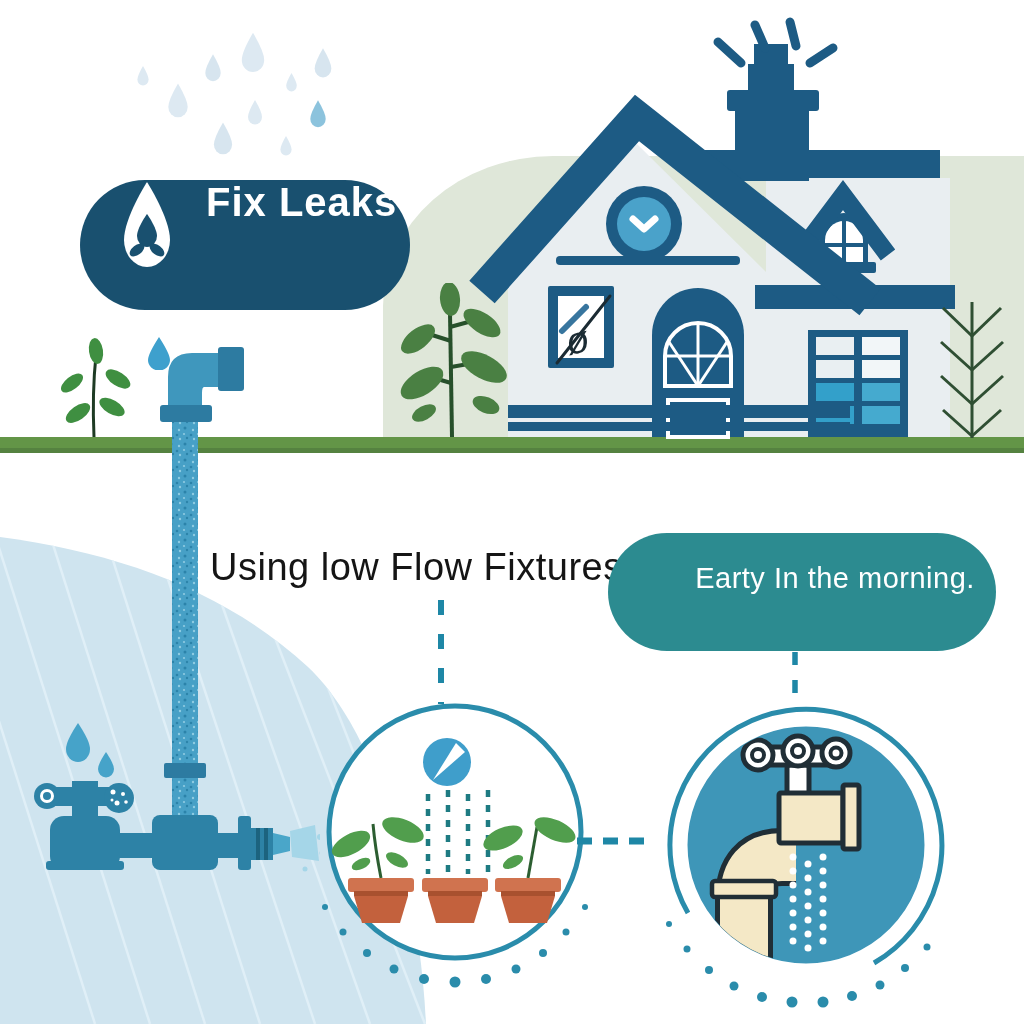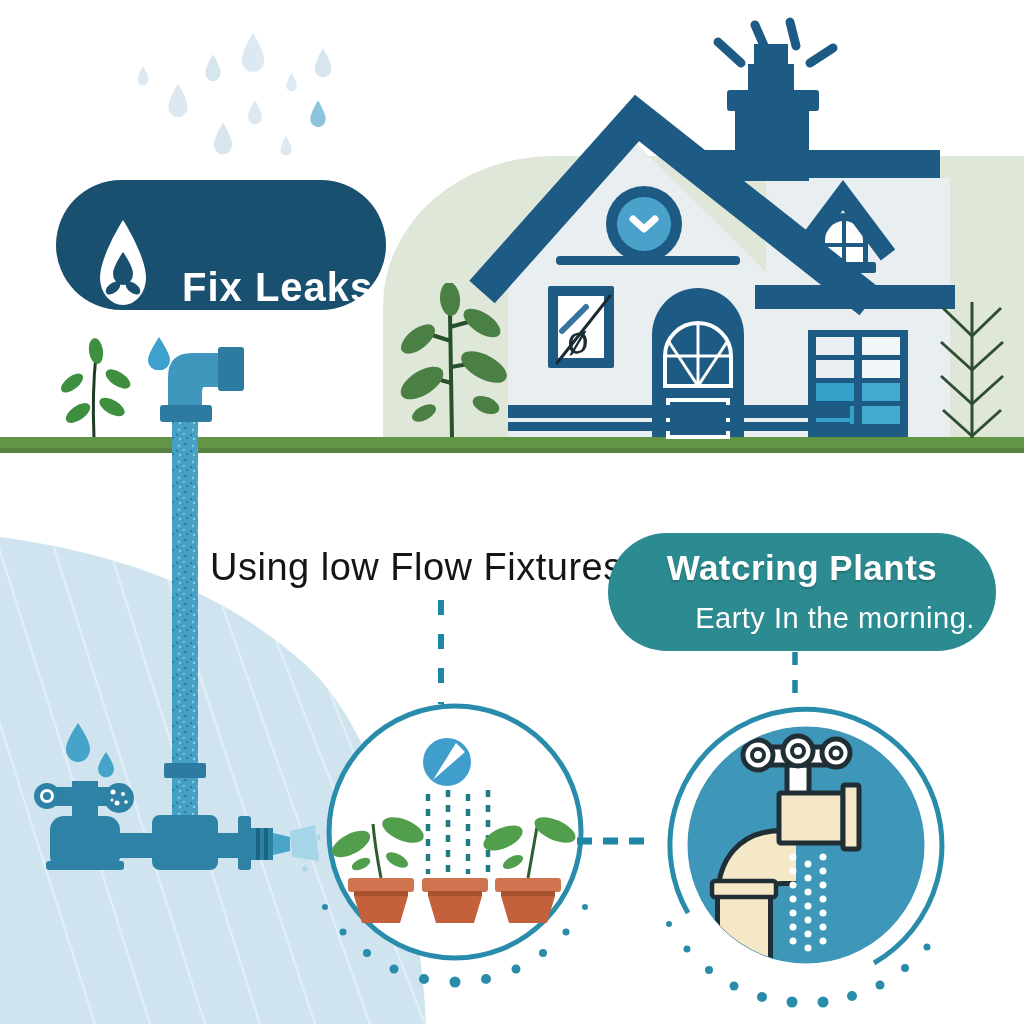--- a/index.html
+++ b/index.html
@@ -6,22 +6,22 @@
   .canvas{position:relative;width:1024px;height:1024px;overflow:hidden;background:#ffffff;
           font-family:"Liberation Sans",sans-serif;}
   .abs{position:absolute;}
   
   .hill{left:383px;top:156px;width:641px;height:281px;background:#dfe7d9;
         border-top-left-radius:170px 150px;z-index:1;}
   .ground{left:0;top:437px;width:1024px;height:16px;z-index:2;
           background:linear-gradient(#639547 0 70%,#558240 70% 100%);}
   .svgabs{position:absolute;display:block;}
   
-  .pill-fixleaks{left:56px;top:180px;width:330px;height:130px;border-radius:65px;
-     background:#19506f;display:flex;align-items:flex-end;gap:32px;padding-left:40px;
+  .pill-fixleaks{left:80px;top:180px;width:330px;height:130px;border-radius:65px;
+     background:#19506f;display:flex;align-items:flex-start;gap:32px;padding-left:40px;
      box-sizing:border-box;z-index:5;}
   .pill-fixleaks .label{color:#ffffff;font-size:40px;font-weight:bold;letter-spacing:1px;}
   .heading-lowflow{left:210px;top:546px;font-size:38px;color:#151515;z-index:5;
      letter-spacing:0.5px;white-space:nowrap;}
   .badge-watering{left:608px;top:533px;width:388px;height:118px;border-radius:59px;
      background:#2c8b90;box-sizing:border-box;padding-top:15px;text-align:center;z-index:5;}
   .badge-watering .l1{color:#fff;font-size:35px;font-weight:bold;letter-spacing:0.5px;
      text-shadow:0 2px 2px rgba(15,45,45,.3);}
   .badge-watering .l2{color:#fff;font-size:29px;margin-top:14px;padding-left:66px;
      letter-spacing:0.5px;}
@@ -239,21 +239,20 @@
     <polygon points="253,118 270,122 270,136 253,140" fill="#4aa6c9"></polygon>
     <polygon points="270,116 295,110 299,146 272,142" fill="#a5d6e8"></polygon>
     <circle cx="300" cy="122" r="3" fill="#a5d6e8"></circle>
       <circle cx="302" cy="138" r="2.5" fill="#a5d6e8"></circle>
       <circle cx="285" cy="154" r="2.5" fill="#a5d6e8"></circle>
   </svg>
 
   <div class="abs heading-lowflow">Using low Flow Fixtures</div>
 
   <div class="abs badge-watering">
-    <div class="l1">Watcring Plants</div>
     <div class="l2">Earty In the morning.</div>
   </div>
 
   <svg class="svgabs z5" style="left:295px;top:672px" width="320" height="320" viewBox="0 0 320 320">
     <circle cx="160" cy="160" r="126" fill="#ffffff" stroke="#2a8cab" stroke-width="5"></circle>
     <g>
       <circle cx="152" cy="90" r="24" fill="#3f9ecb"></circle>
       <polygon points="138,108 161,71 170,80" fill="#ffffff"></polygon>
     </g>
     <g stroke="#1e7b82" stroke-width="4.5" stroke-dasharray="7 8">

